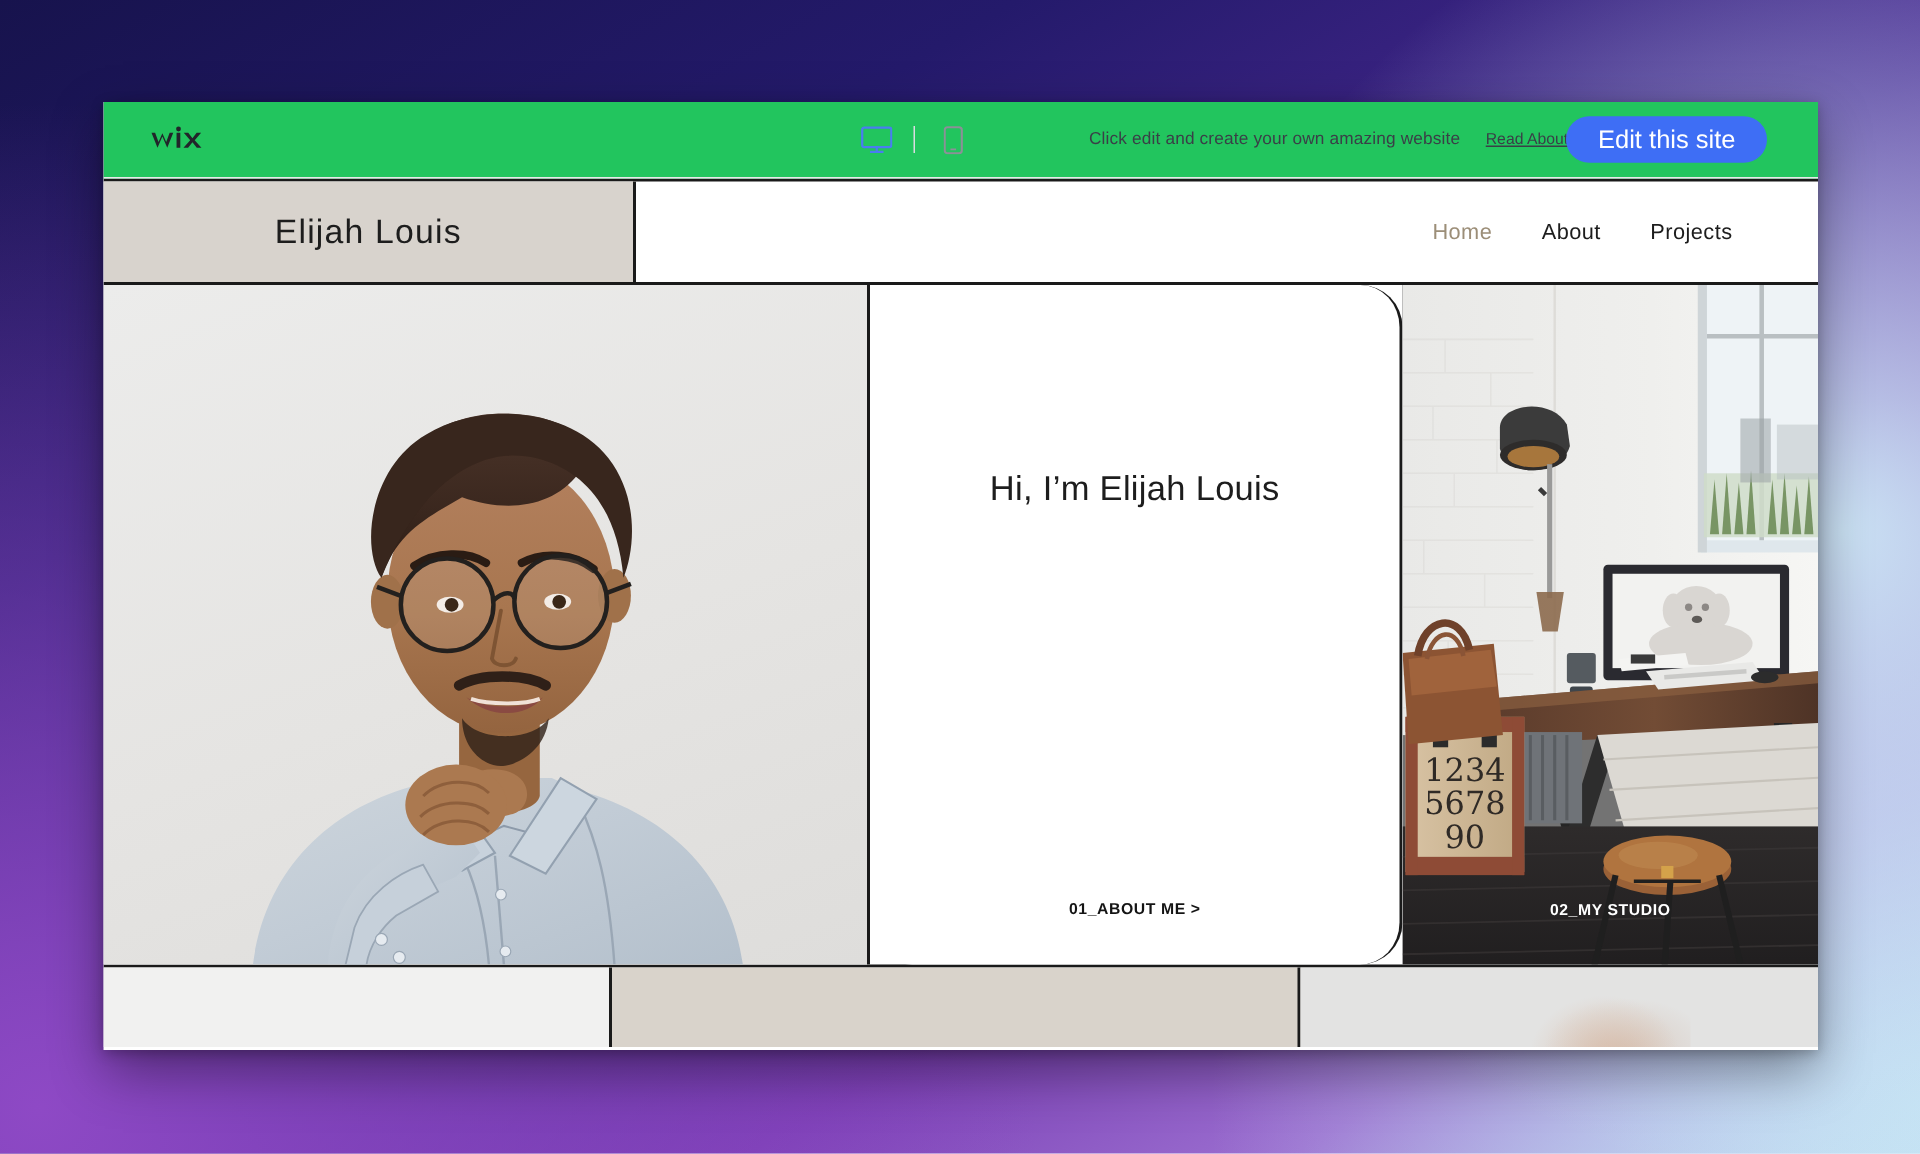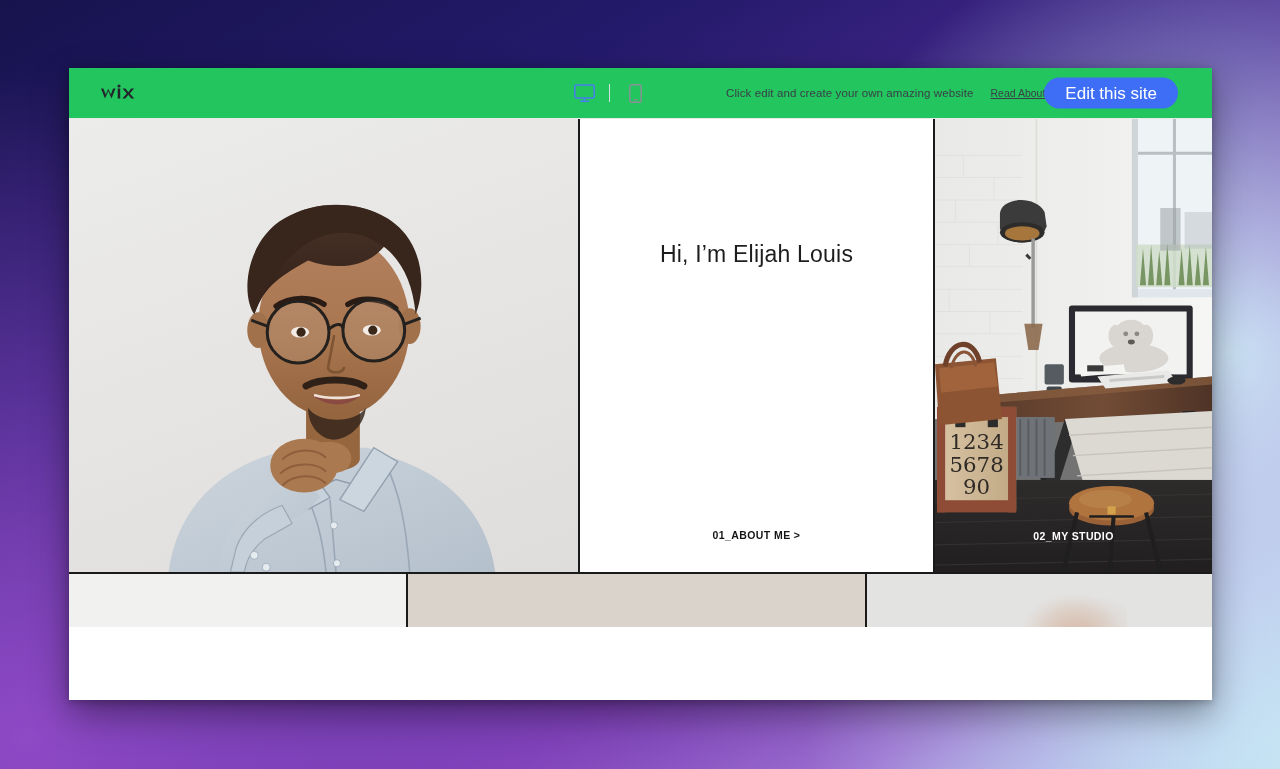--- a/index.html
+++ b/index.html
@@ -187,20 +187,21 @@
 
   
   .intro-panel {
     width: 355px;
     background: #ffffff;
     position: relative;
     display: flex;
     flex-direction: column;
     align-items: center;
     border-right: 2px solid #1a1a1a;
+    border-radius: 28px;
   }
   .intro-title {
     margin-top: 122px;
     font-size: 23px;
     font-weight: 400;
     color: #1d1d1d;
     letter-spacing: 0.2px;
     white-space: nowrap;
   }
   .intro-sub {
@@ -315,20 +316,30 @@
     </div>
 
     <div class="promo">
       <span class="promo-text">Click edit and create your own amazing website</span>
       <span class="promo-link">Read About</span>
     </div>
 
     <button class="edit-site-btn">Edit this site</button>
   </div>
 
+  <div class="site-header">
+    <div class="brand-block">
+      <span class="brand-name">Elijah Louis</span>
+    </div>
+    <nav class="site-nav">
+      <span class="nav-link active">Home</span>
+      <span class="nav-link">About</span>
+      <span class="nav-link">Projects</span>
+    </nav>
+  </div>
 
   <div class="hero-row">
 
     <div class="portrait-panel">
       <div class="portrait-bg"></div>
       <svg class="person" viewBox="0 0 511 455" preserveAspectRatio="xMidYMax meet">
         <defs>
           <linearGradient id="skin" x1="0" y1="0" x2="0" y2="1">
             <stop offset="0%" stop-color="#b3805e"></stop>
             <stop offset="55%" stop-color="#a8764f"></stop>

